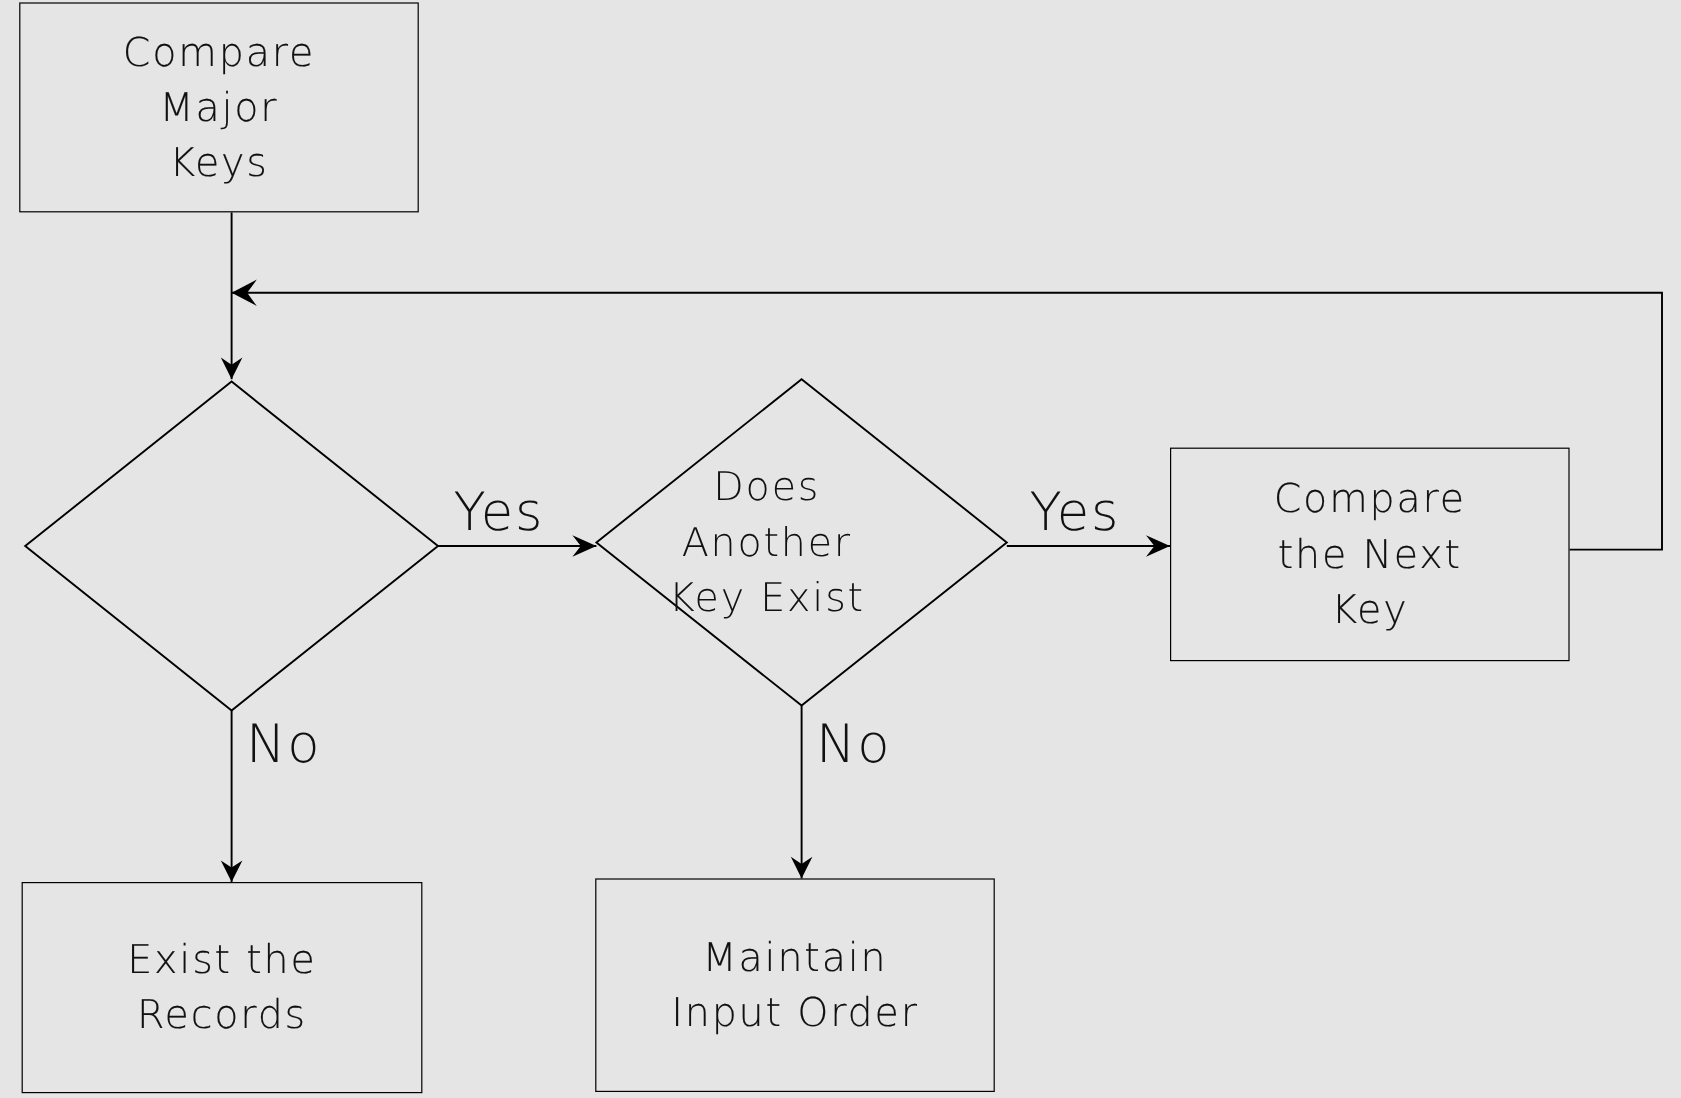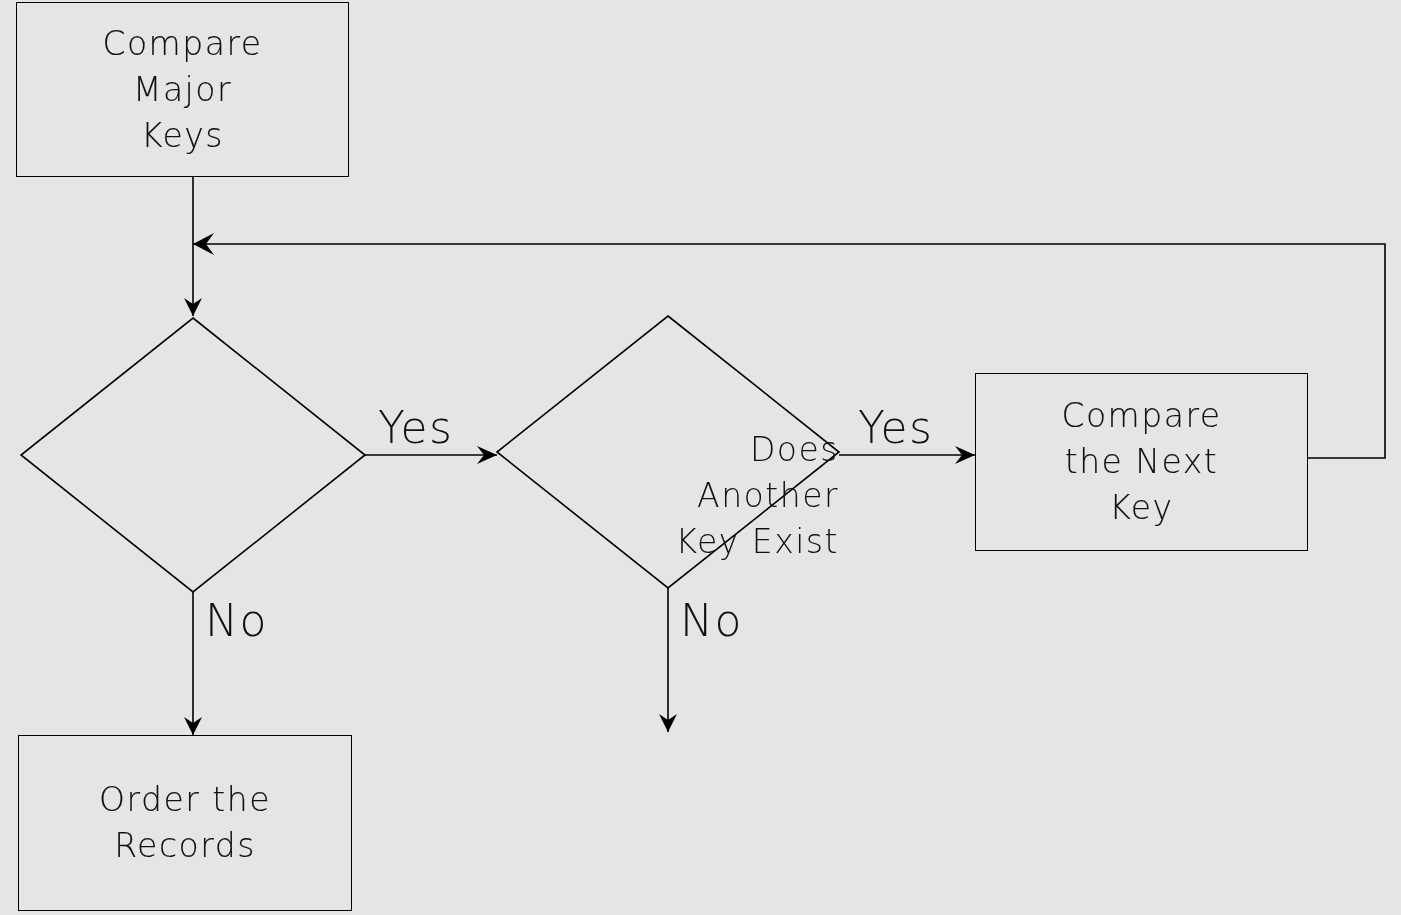--- a/index.html
+++ b/index.html
@@ -108,35 +108,39 @@
     </g>
   </svg>
 
   <div class="node-box" style="left:16px; top:2px; width:333px; height:175px;">
     <div class="node-label">Compare
 Major
 Keys</div>
   </div>
 
 
-  <div class="diamond-label" style="left:497px; top:383px; width:342px; text-align:right;margin-top:44px;">Does
+  <div class="diamond-label" style="left:468px; top:383px; width:342px; text-align:center;">Does
 Another
 Key Exist</div>
 
   <div class="node-box" style="left:975px; top:373px; width:333px; height:178px;">
     <div class="node-label">Compare
 the Next
 Key</div>
   </div>
 
   <div class="node-box" style="left:18px; top:735px; width:334px; height:176px;">
-    <div class="node-label">Order the
+    <div class="node-label">Exist the
 Records</div>
   </div>
 
+  <div class="node-box" style="left:496px; top:732px; width:333px; height:178px;">
+    <div class="node-label">Maintain
+Input Order</div>
+  </div>
 
   <div class="edge-label" style="left:378px; top:410px;">Yes</div>
 
   <div class="edge-label" style="left:205px; top:603px;">No</div>
 
   <div class="edge-label" style="left:858px; top:410px;">Yes</div>
 
   <div class="edge-label" style="left:680px; top:603px;">No</div>
 
 </div>

